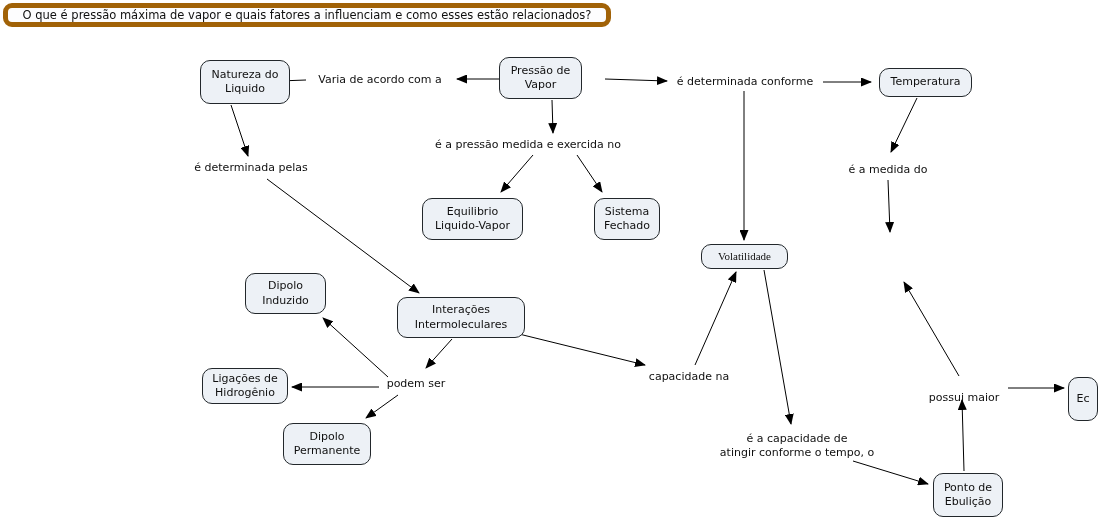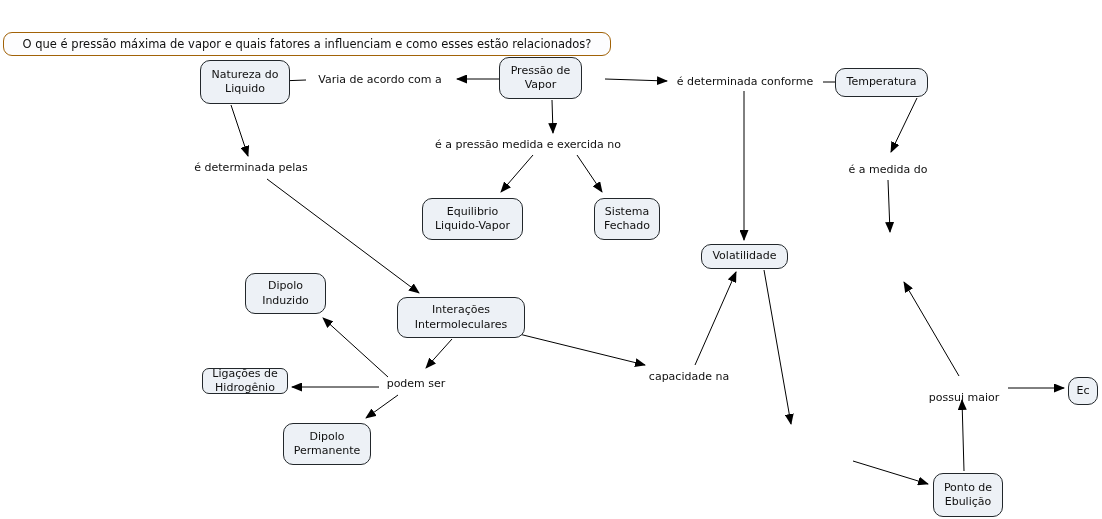--- a/index.html
+++ b/index.html
@@ -12,23 +12,23 @@
   .node {
     position:absolute; box-sizing:border-box; z-index:2;
     background:#edf1f6; border:1px solid #22272b; border-radius:10px;
     display:flex; align-items:center; justify-content:center;
     text-align:center; font-size:11px; line-height:1.3; color:#101010;
     white-space:pre-line; padding:1px 3px; cursor:default;
   }
   .question-box {
     position:absolute; left:3px; top:3px; width:608px; height:24px;
     box-sizing:border-box; z-index:2;
-    background:#fdfdfe; border:1px solid #a16207; border-radius:9px;
+    background:#fdfdfe; border:5px solid #a16207; border-radius:9px;
     display:flex; align-items:center; justify-content:center;
-    font-size:11.5px; color:#101010; white-space:nowrap;margin-top:29px;
+    font-size:11.5px; color:#101010; white-space:nowrap;
   }
   .link-label {
     position:absolute; transform:translate(-50%,-50%); z-index:3;
     font-size:11px; line-height:1.3; color:#101010;
     text-align:center; white-space:pre-line; cursor:default;
   }
 </style>
 </head>
 <body>
 
@@ -61,38 +61,40 @@
       <line x1="764" y1="270" x2="791" y2="424" stroke="#000000" stroke-width="1" marker-end="url(#arrowhead)"></line>
       <line x1="853" y1="461" x2="928" y2="484" stroke="#000000" stroke-width="1" marker-end="url(#arrowhead)"></line>
       <line x1="964" y1="471" x2="962" y2="400" stroke="#000000" stroke-width="1" marker-end="url(#arrowhead)"></line>
       <line x1="1008" y1="388" x2="1064" y2="388" stroke="#000000" stroke-width="1" marker-end="url(#arrowhead)"></line>
       <line x1="959" y1="376" x2="904" y2="282" stroke="#000000" stroke-width="1" marker-end="url(#arrowhead)"></line>
     </svg>
     <div class="node" style="left: 200px; top: 60px; width: 90px; height: 44px;">Natureza do
 Liquido</div>
     <div class="node" style="left: 499px; top: 57px; width: 83px; height: 42px;">Pressão de
 Vapor</div>
-    <div class="node" style="left: 835px; top: 68px; width: 93px; height: 29px;">Temperatura</div>
+    <div class="node" style="left: 879px; top: 68px; width: 93px; height: 29px;">Temperatura</div>
     <div class="node" style="left: 422px; top: 198px; width: 101px; height: 42px;">Equilibrio
 Liquido-Vapor</div>
     <div class="node" style="left: 594px; top: 198px; width: 66px; height: 42px;">Sistema
 Fechado</div>
-    <div class="node" style="left: 701px; top: 244px; width: 87px; height: 25px;">Volatilidade</div>
+    <div class="node" style="left: 701px; top: 244px; width: 87px; height: 25px; font-family: Liberation Serif, serif;">Volatilidade</div>
     <div class="node" style="left: 245px; top: 273px; width: 81px; height: 41px;">Dipolo
 Induzido</div>
     <div class="node" style="left: 397px; top: 297px; width: 128px; height: 41px;">Interações
 Intermoleculares</div>
-    <div class="node" style="left: 202px; top: 368px; width: 86px; height: 26px; border-radius: 7px;">Ligações de
+    <div class="node" style="left: 202px; top: 368px; width: 86px; height: 36px;">Ligações de
 Hidrogênio</div>
     <div class="node" style="left: 283px; top: 423px; width: 88px; height: 42px;">Dipolo
 Permanente</div>
     <div class="node" style="left: 933px; top: 473px; width: 70px; height: 44px;">Ponto de
 Ebulição</div>
-    <div class="node" style="left: 1068px; top: 377px; width: 30px; height: 28px;">Ec</div>
+    <div class="node" style="left: 1068px; top: 377px; width: 30px; height: 44px;">Ec</div>
     <div class="link-label" style="left: 380px; top: 80px;">Varia de acordo com a</div>
     <div class="link-label" style="left: 745px; top: 82px;">é determinada conforme</div>
     <div class="link-label" style="left: 528px; top: 145px;">é a pressão medida e exercida no</div>
     <div class="link-label" style="left: 251px; top: 168px;">é determinada pelas</div>
     <div class="link-label" style="left: 888px; top: 170px;">é a medida do</div>
     <div class="link-label" style="left: 416px; top: 384px;">podem ser</div>
     <div class="link-label" style="left: 689px; top: 377px;">capacidade na</div>
+    <div class="link-label" style="left: 797px; top: 446px;">é a capacidade de
+atingir conforme o tempo, o</div>
     <div class="link-label" style="left: 964px; top: 398px;">possui maior</div>
   </div>
 
 </body></html>

